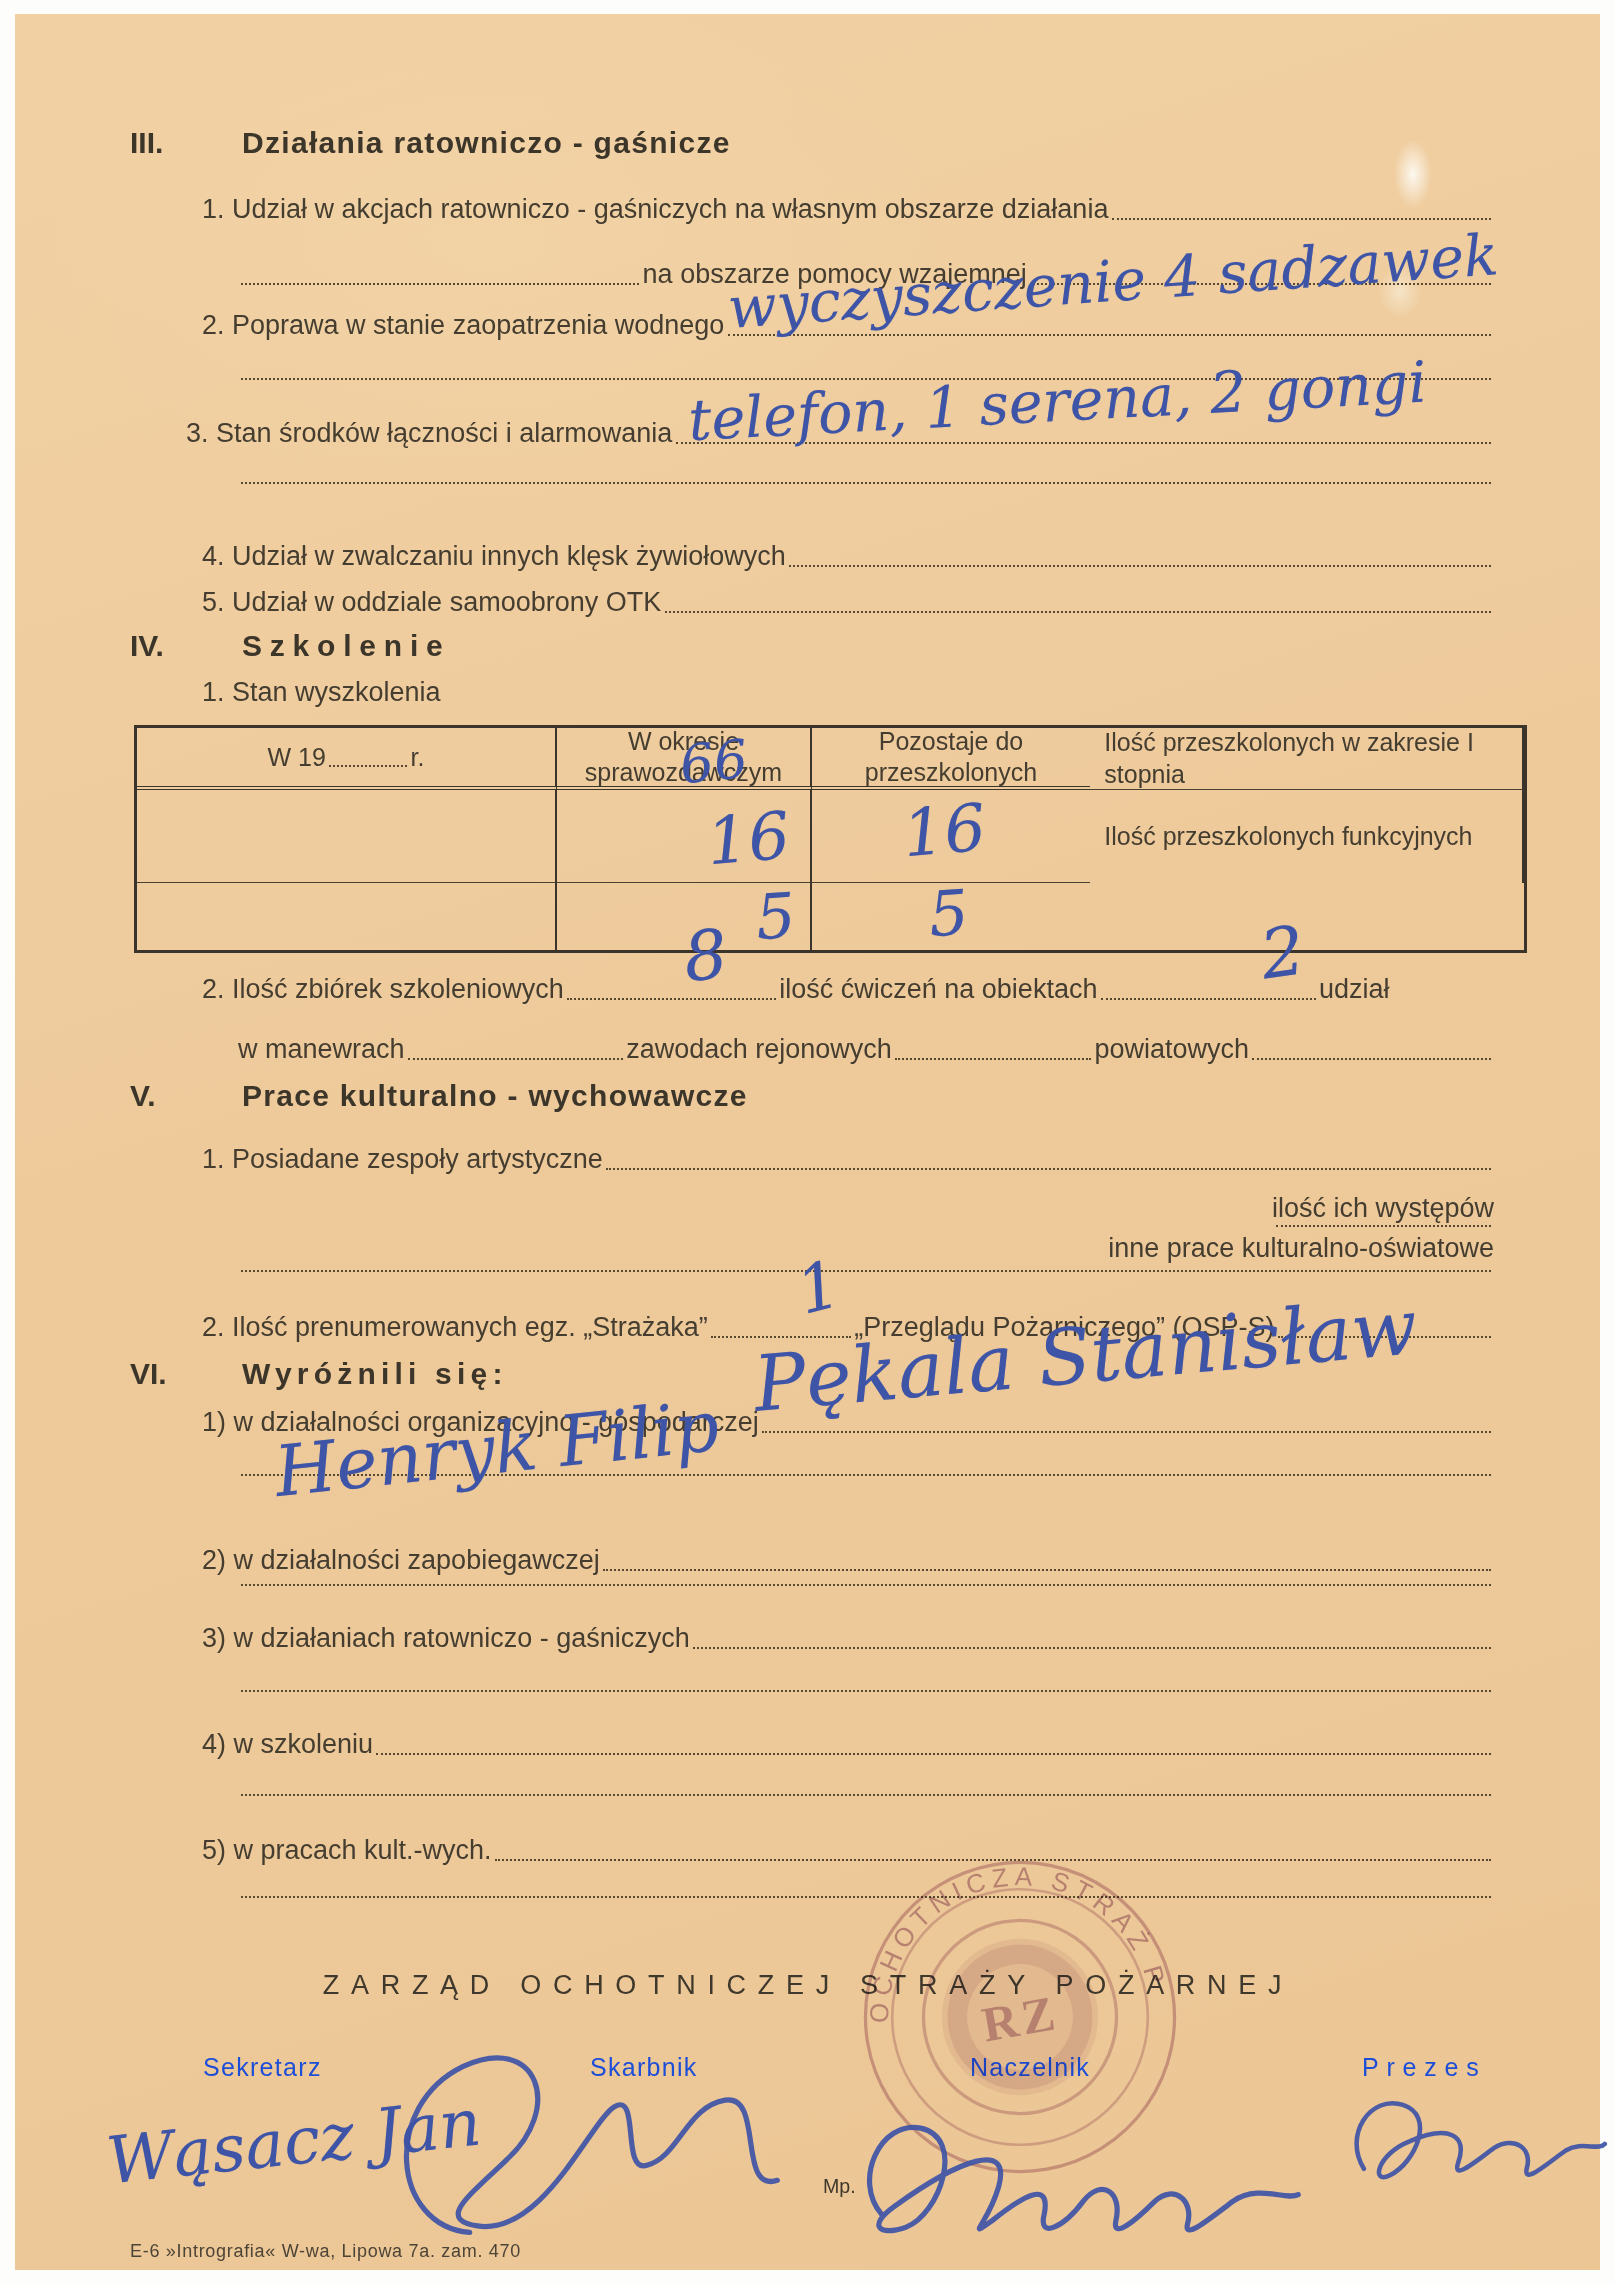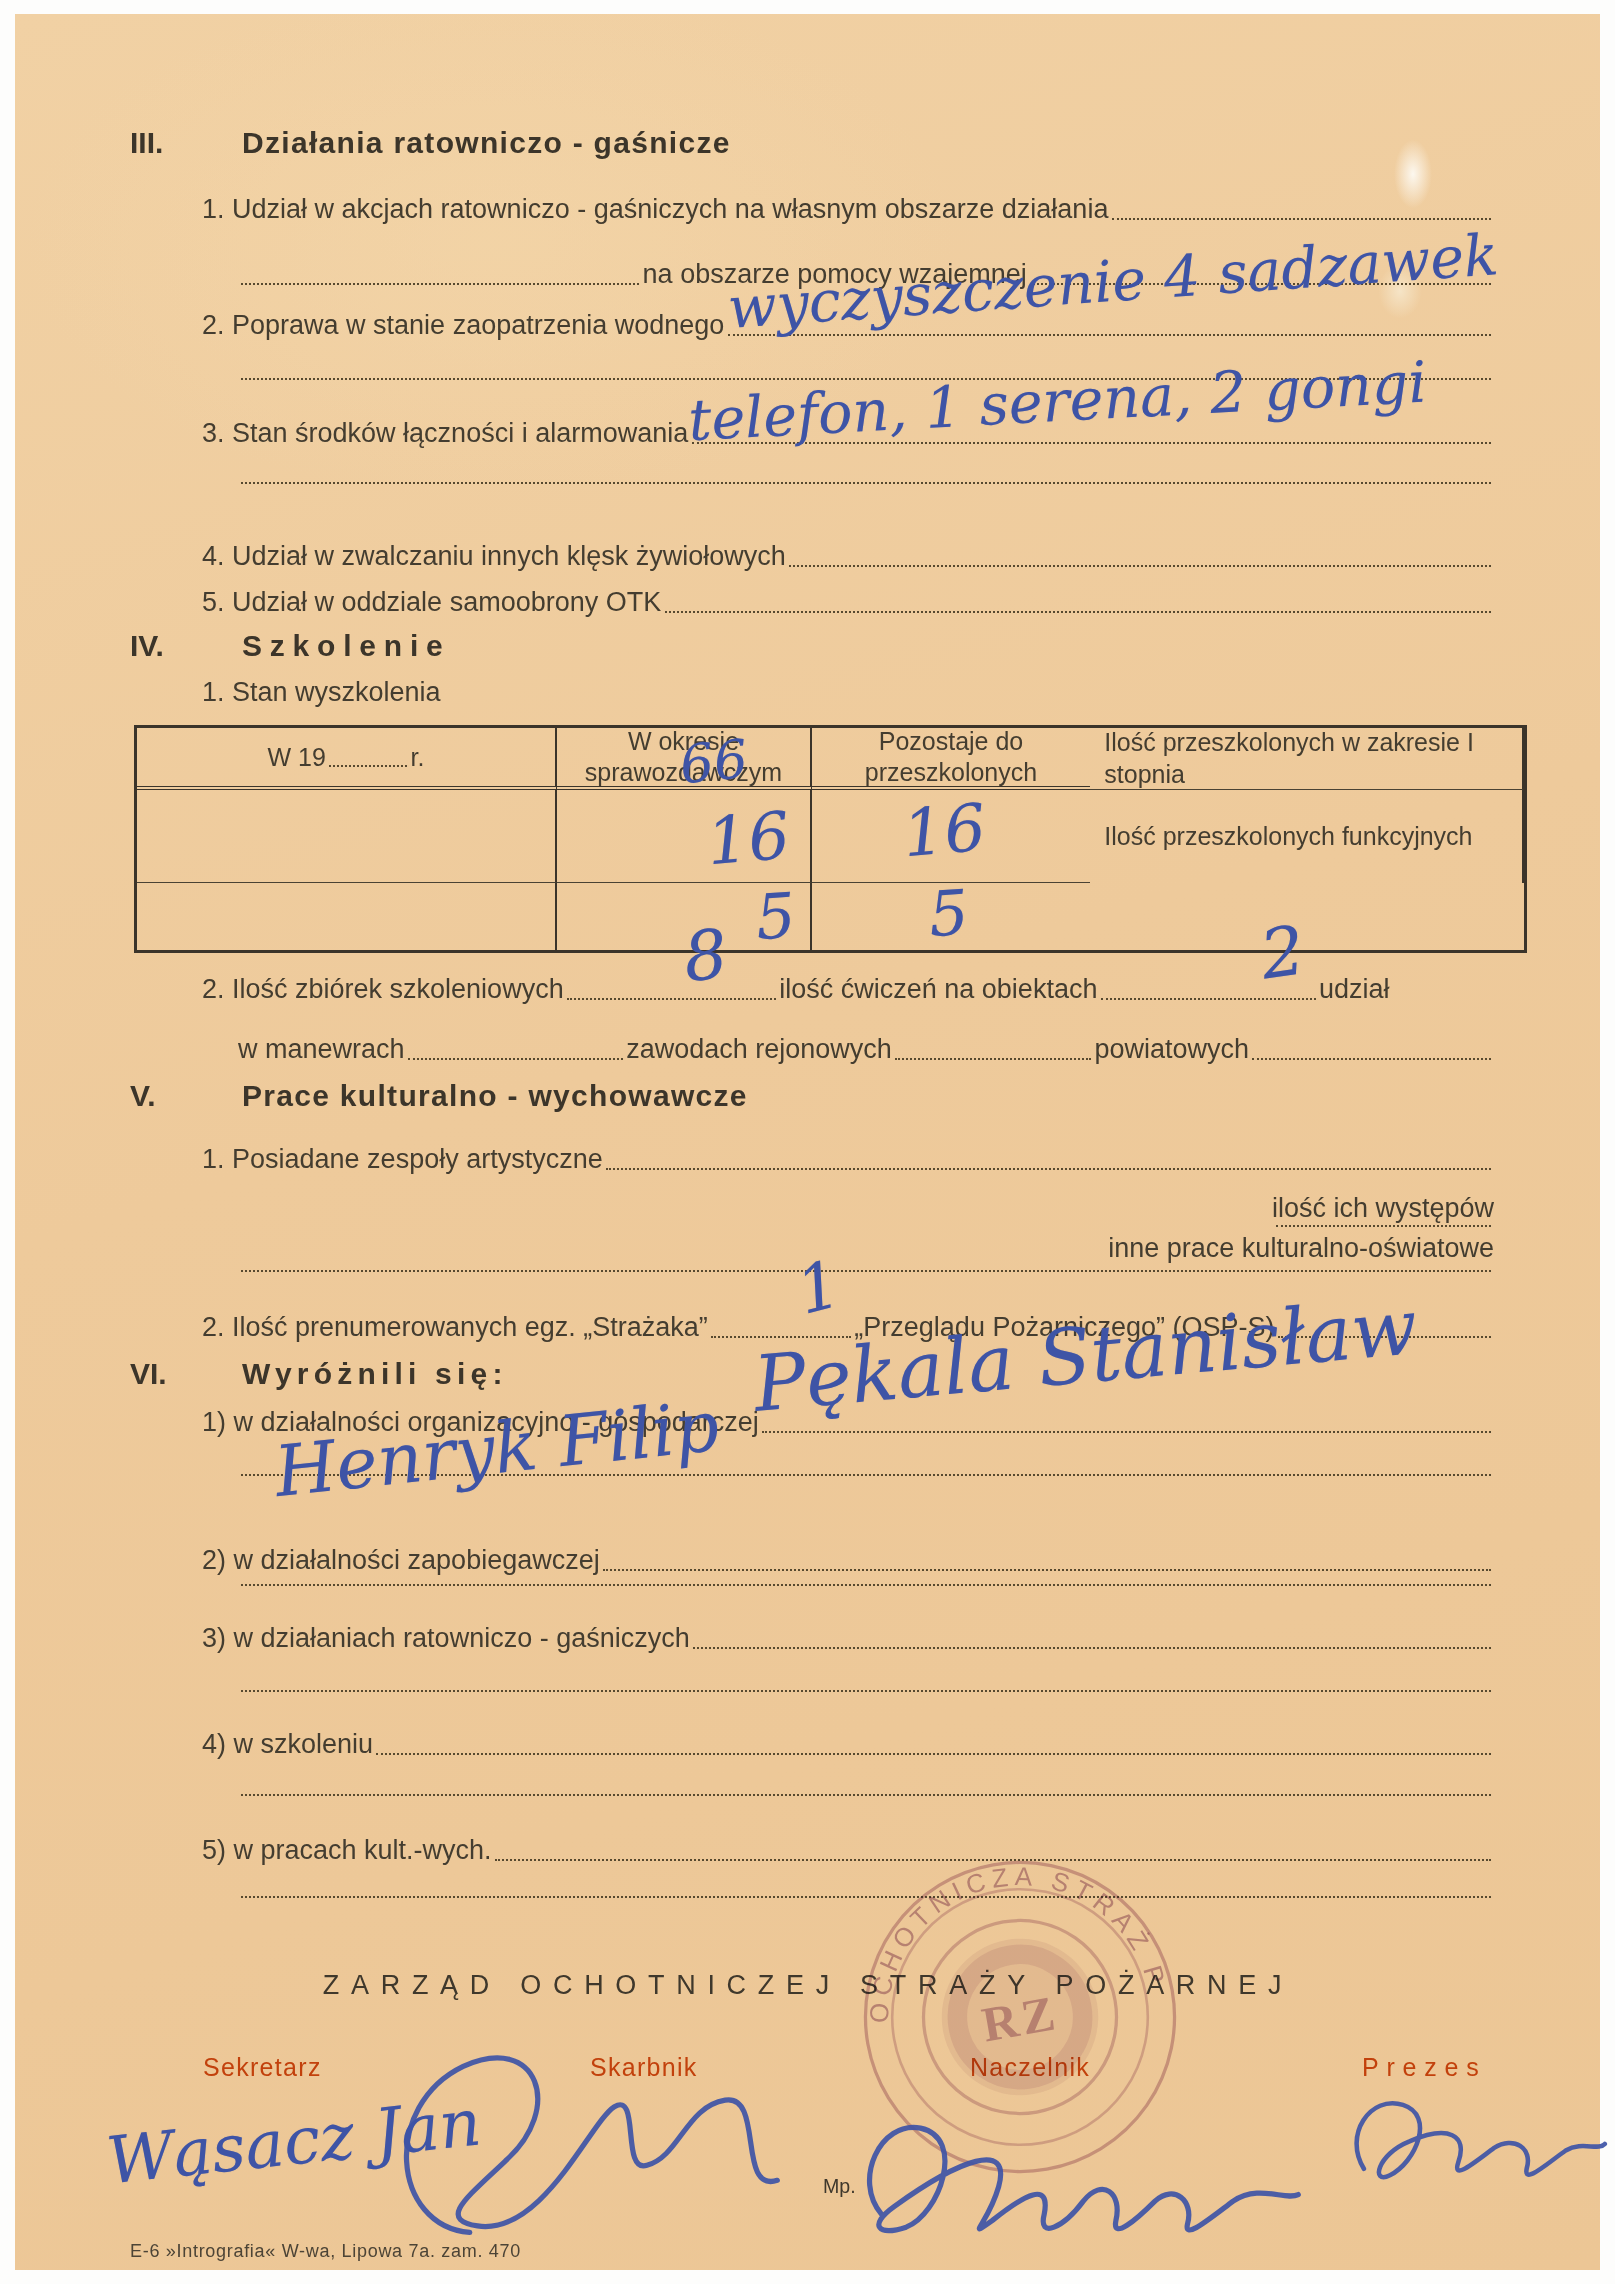--- a/index.html
+++ b/index.html
@@ -44,21 +44,21 @@
   .tc.hd{border-bottom:4.6px double #3b342a;}
   .tc.last{border-right:none;}
   .tc.bot{border-bottom:none;}
   .tc.left{justify-content:flex-start;text-align:left;padding-left:14.3px;padding-right:9px;}
   .yearline{display:flex;align-items:flex-end;font-size:25px;color:#443d30;}
   .yearline .dots{width:78px;flex:0 0 auto;margin-bottom:4.6px;}
   .foot{font-size:18px;color:#4c4436;letter-spacing:0.7px;}
   .stamp{position:absolute;left:857px;top:1854px;width:326px;height:326px;
          transform:rotate(-10deg);mix-blend-mode:multiply;opacity:.85;}
   .sig{position:absolute;}
-  .roles span{position:absolute;font-size:25px;color:#c2410c;}
+  .roles span{position:absolute;font-size:25px;color:#1d4ed8;}
 </style>
 </head>
 <body>
 
 <div class="paper"></div>
 
 <div class="sec" style="left:130px;top:126px;">
   <span class="num">III.</span>
   <span class="ttl">Działania ratowniczo - gaśnicze</span>
 </div>
@@ -76,21 +76,21 @@
 
 <div class="row" style="left:202px;top:310px;right:122px;">
   <span class="lbl">2. Poprawa w stanie zaopatrzenia wodnego</span>
   <span class="dots"></span>
 </div>
 <div class="hand" style="left:727px;top:253px;font-size:57px;transform:rotate(-4deg);">wyczyszczenie 4 sadzawek</div>
 <div class="row" style="left:238px;top:378px;right:122px;">
   <span class="dots"></span>
 </div>
 
-<div class="row" style="left:202px;top:418px;right:122px;">
+<div class="row" style="left:186px;top:418px;right:122px;">
   <span class="lbl">3. Stan środków łączności i alarmowania</span>
   <span class="dots"></span>
 </div>
 <div class="hand" style="left:688px;top:373px;font-size:57px;transform:rotate(-3deg);">telefon, 1 serena, 2 gongi</div>
 <div class="row" style="left:238px;top:482px;right:122px;">
   <span class="dots"></span>
 </div>
 
 <div class="row" style="left:202px;top:541px;right:122px;">
   <span class="lbl">4. Udział w zwalczaniu innych klęsk żywiołowych</span>

